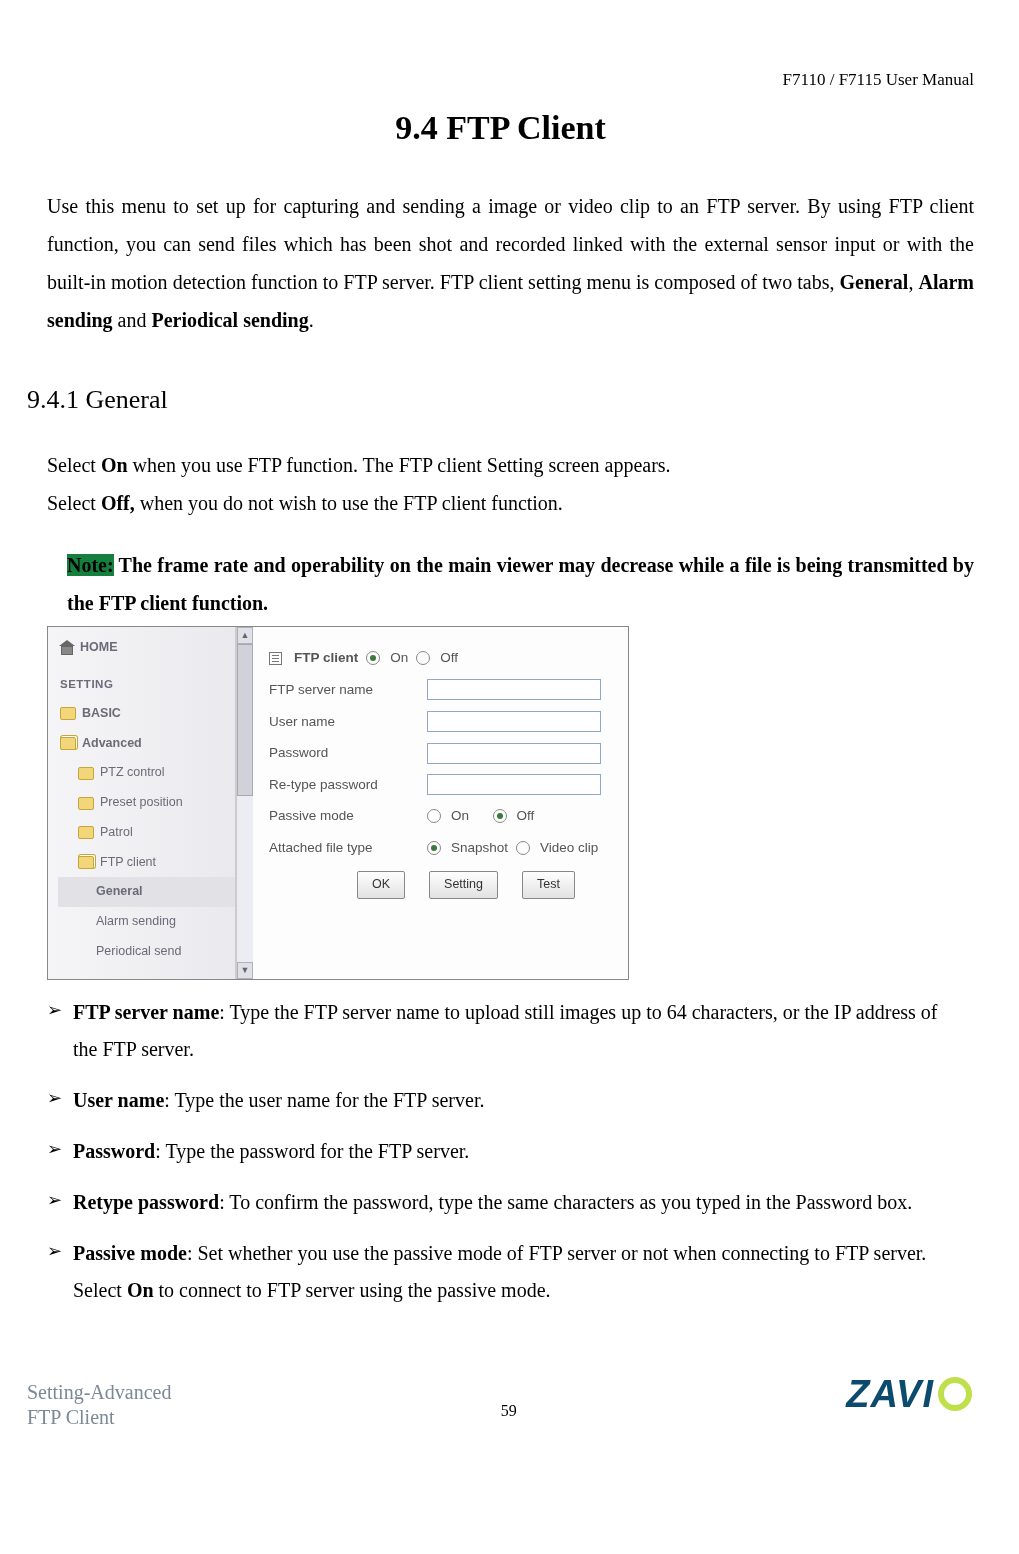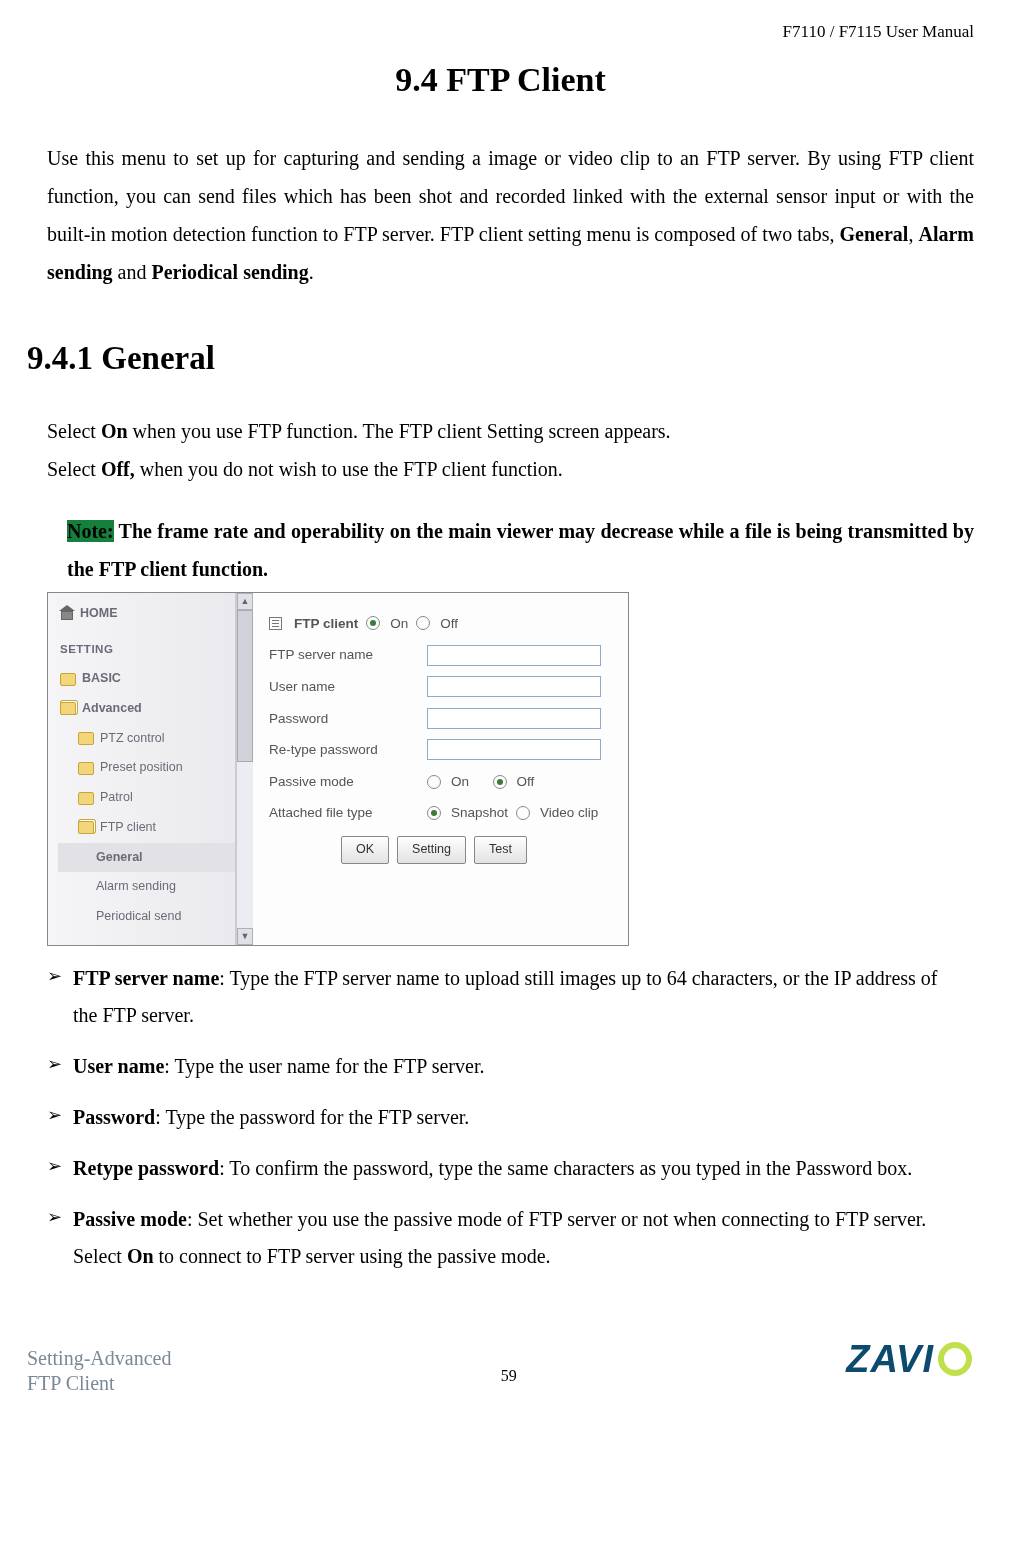--- a/index.html
+++ b/index.html
@@ -9,30 +9,31 @@
     padding: 0 45px 0 27px;
     box-sizing: border-box;
     color: #000;
     font-size: 20px;
     line-height: 1.9;
   }
   .header-right {
     text-align: right;
     font-size: 17px;
     padding-top: 16px;
+    margin-top: 48px;
   }
   h1.section {
     font-size: 34px;
     font-weight: bold;
     margin: 0 0 26px 0;
     text-align: center;
   }
   h2.subsection {
-    font-size: 33px;
-    font-weight: bold;
+    font-size: 26px;
+    font-weight: normal;
     margin: 36px 0 22px 0;
   }
   .para {
     text-align: justify;
     margin: 0 0 20px 20px;
   }
   .para-sel {
     margin: 0 0 0 20px;
   }
   .note-block {
@@ -101,21 +102,21 @@
   .form-row { display:flex; align-items:center; gap:8px; margin:6px 0; font-size:13.5px; color:#555; }
   .lbl { width:150px; }
   .tinp {
     width:172px; height:19px; border:1px solid #8fa9c9; background:#fff;
   }
   .radio {
     width:12px;height:12px;border:1px solid #888;border-radius:50%;display:inline-flex;align-items:center;justify-content:center;margin:0 2px 0 0;
   }
   .radio.checked::after{content:"";width:6px;height:6px;border-radius:50%;background:#3a7a3a;}
   .btnrow{display:flex;gap:8px;margin:10px 0 0 72px;}
-  .uibtn{border:1px solid #888;background:linear-gradient(#fefefe,#e2e2e2);padding:1px 14px;font-size:12.5px;border-radius:2px;color:#333;}
+  .uibtn{border:1px solid #888;background:linear-gradient(#fefefe,#e2e2e2);padding:1px 14px;font-size:12.5px;border-radius:2px;color:#333;margin-left:16px;}
   .sq-icon{width:11px;height:11px;border:1px solid #777;display:inline-block;margin-right:4px;position:relative;}
   .sq-icon::before,.sq-icon::after{content:"";position:absolute;background:#777;}
   .sq-icon::before{left:2px;top:2px;width:7px;height:1px;}
   .sq-icon::after{left:2px;top:5px;width:7px;height:1px;box-shadow:0 3px 0 #777;}
 
   ul.descs{list-style:none;padding:0;margin:10px 20px 0 20px;}
   ul.descs li{position:relative;padding-left:26px;margin:14px 0;text-align:left;line-height:1.85;}
   ul.descs li::before{content:"➢";position:absolute;left:0;top:0;font-size:18px;}
 
   .footer{

